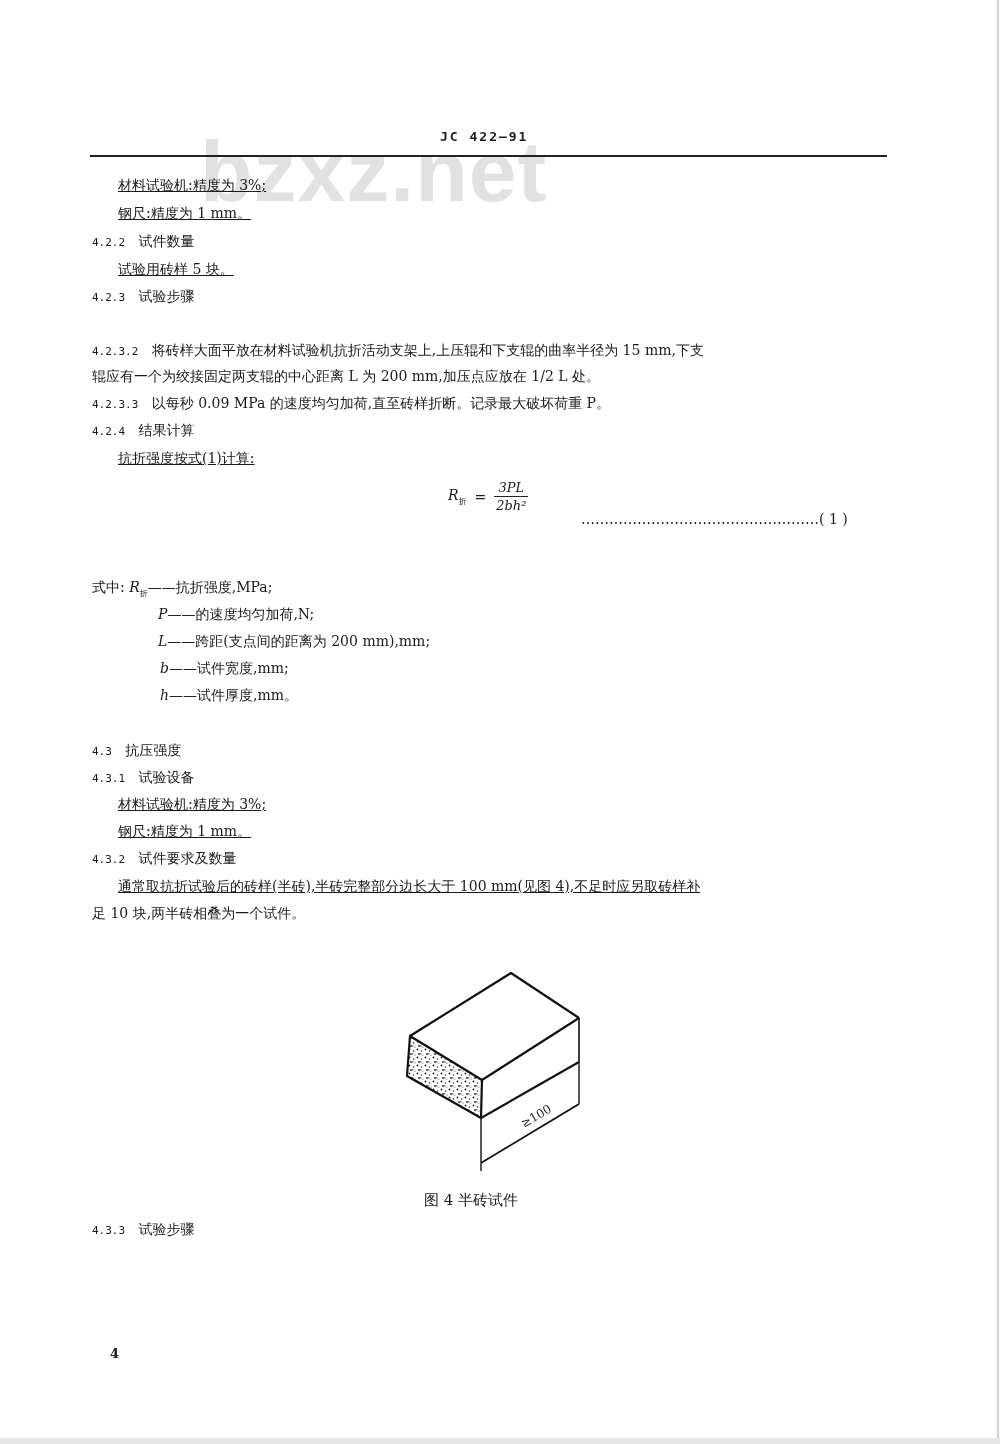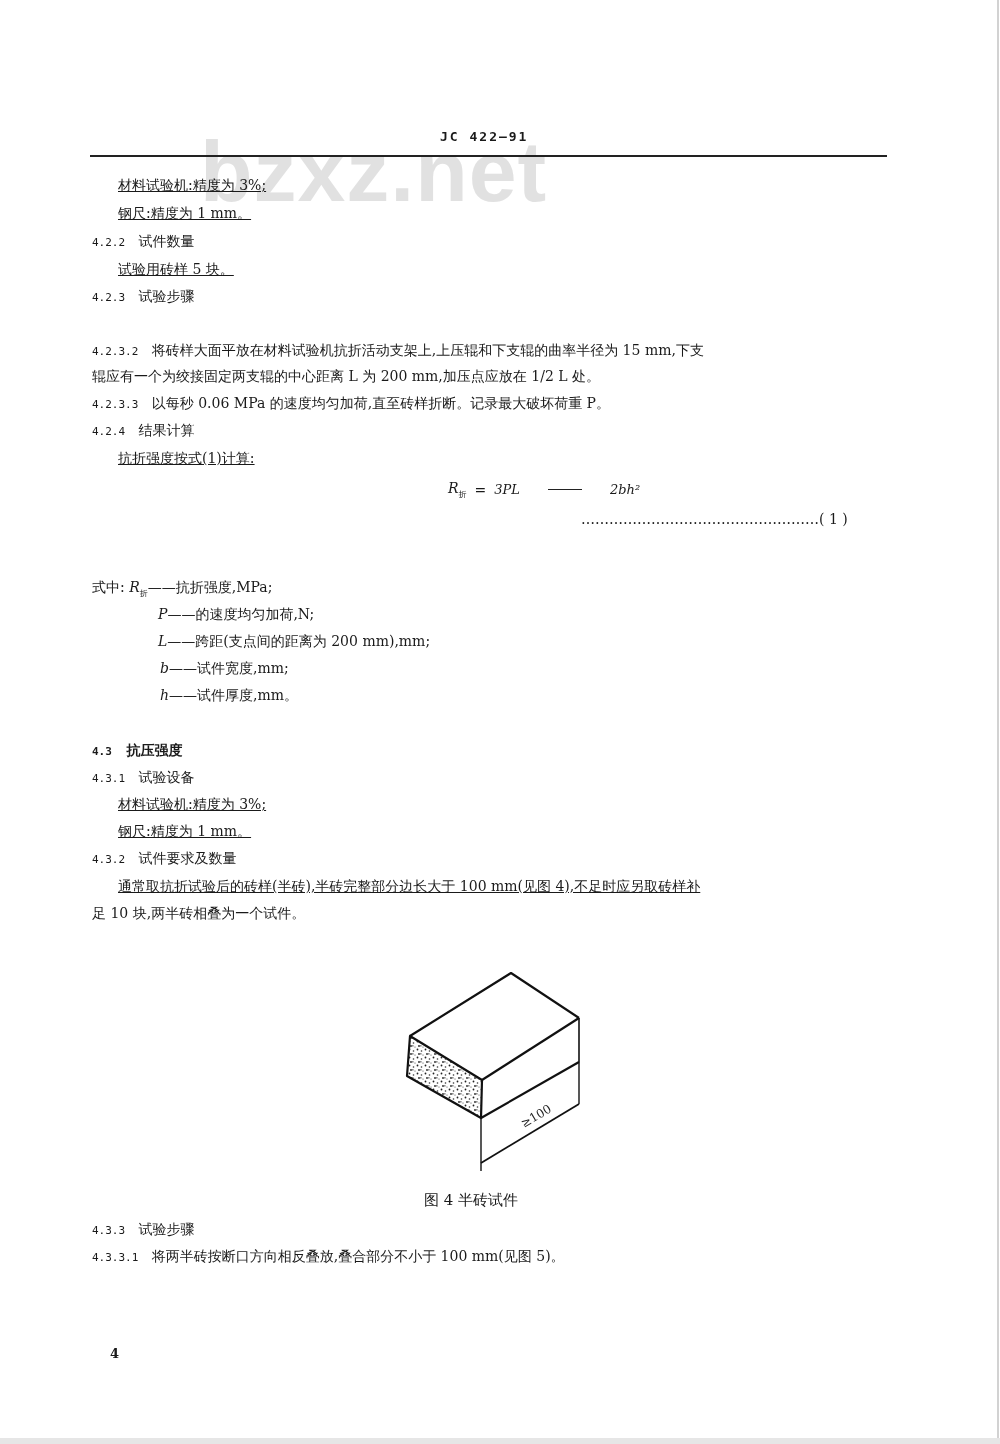--- a/index.html
+++ b/index.html
@@ -16,28 +16,28 @@
       letter-spacing: 2px; font-family: "DejaVu Sans Mono", "Liberation Mono", monospace;
     }
     .header-rule { position: absolute; left: 90px; top: 155px; width: 797px; height: 2px; background: #222; }
     .watermark {
       position: absolute; left: 200px; top: 128px; font-family: "Liberation Sans", sans-serif;
       font-weight: bold; font-size: 86px; color: rgba(200,200,200,0.55); letter-spacing: 1px;
       line-height: 1;
     }
     .line { position: absolute; font-size: 14px; white-space: nowrap; line-height: 20px; }
     .num { font-family: "DejaVu Sans Mono", "Liberation Mono", monospace; font-size: 11px; letter-spacing: 0px; }
-    .bold { font-weight: bold; }
+    .bold { font-weight: normal; }
     .ind { left: 118px; text-decoration: underline; }
     .sec { left: 92px; }
     .formula {
       position: absolute; left: 448px; top: 480px; font-family: "DejaVu Serif", serif; font-style: italic;
       font-size: 14px; display: flex; align-items: center;
     }
-    .formula .frac { display: inline-flex; align-items: center; margin-left: 8px; font-size: 13px; gap: 28px; }
+    .formula .frac { display: inline-flex; flex-direction: column; align-items: center; margin-left: 8px; font-size: 13px; }
     .formula .frac .bar { width: 34px; height: 1px; background: #222; margin: 1px 0; }
     .formula sub { font-style: normal; font-size: 8px; }
     .dots { position: absolute; left: 581px; top: 511px; font-size: 14px; letter-spacing: 0px; }
     .page-num { position: absolute; left: 110px; top: 1346px; font-size: 13px; font-weight: bold; }
     .caption { position: absolute; left: 424px; top: 1191px; font-size: 15px; }
     svg.fig { position: absolute; left: 0; top: 0; }
   </style>
 </head>
 <body>
 
@@ -62,21 +62,21 @@
     <span class="num">4.2.3</span>&nbsp;&nbsp;
     <span>试验步骤</span>
   </div>
   <div class="line sec" style="top:340px">
     <span class="num">4.2.3.2</span>&nbsp;&nbsp;
     <span>将砖样大面平放在材料试验机抗折活动支架上,上压辊和下支辊的曲率半径为 15 mm,下支</span>
   </div>
   <div class="line sec" style="top:366px">辊应有一个为绞接固定两支辊的中心距离 L 为 200 mm,加压点应放在 1/2 L 处。</div>
   <div class="line sec" style="top:393px">
     <span class="num">4.2.3.3</span>&nbsp;&nbsp;
-    <span>以每秒 0.06 MPa 的速度均匀加荷,直至砖样折断。记录最大破坏荷重 P。</span>
+    <span>以每秒 0.09 MPa 的速度均匀加荷,直至砖样折断。记录最大破坏荷重 P。</span>
   </div>
   <div class="line sec" style="top:420px">
     <span class="num">4.2.4</span>&nbsp;&nbsp;
     <span>结果计算</span>
   </div>
   <div class="line ind" style="top:448px">抗折强度按式(1)计算:</div>
 
   <div class="formula">
     <span><span>R</span><sub>折</sub></span>
     <span style="font-style:normal;margin-left:8px">=</span>
@@ -149,19 +149,15 @@
     </g>
     <text x="524" y="1128" transform="rotate(-31 524 1128)" font-size="12" fill="#222">≥100</text>
   </svg>
 
   <div class="caption">图 4   半砖试件</div>
 
   <div class="line sec" style="top:1219px">
     <span class="num">4.3.3</span>&nbsp;&nbsp;
     <span>试验步骤</span>
   </div>
-  <div class="line sec" style="top:1246px">
-    <span class="num">4.3.3.1</span>&nbsp;&nbsp;
-    <span>将两半砖按断口方向相反叠放,叠合部分不小于 100 mm(见图 5)。</span>
-  </div>
 
   <div class="page-num">4</div>
 </div>
 
 </body></html>

